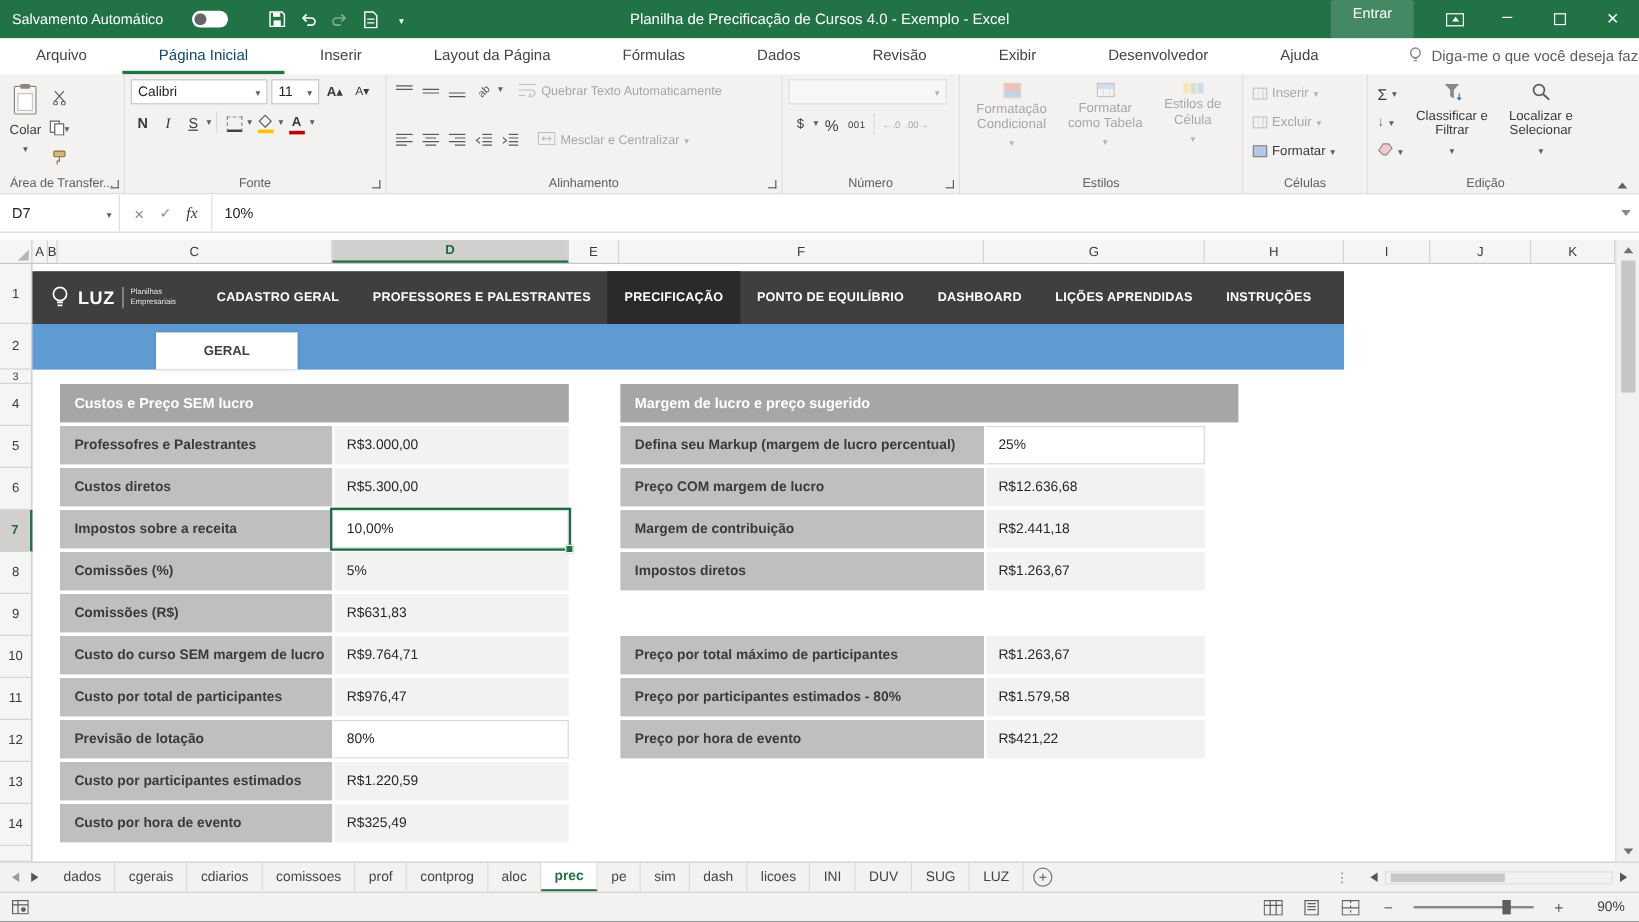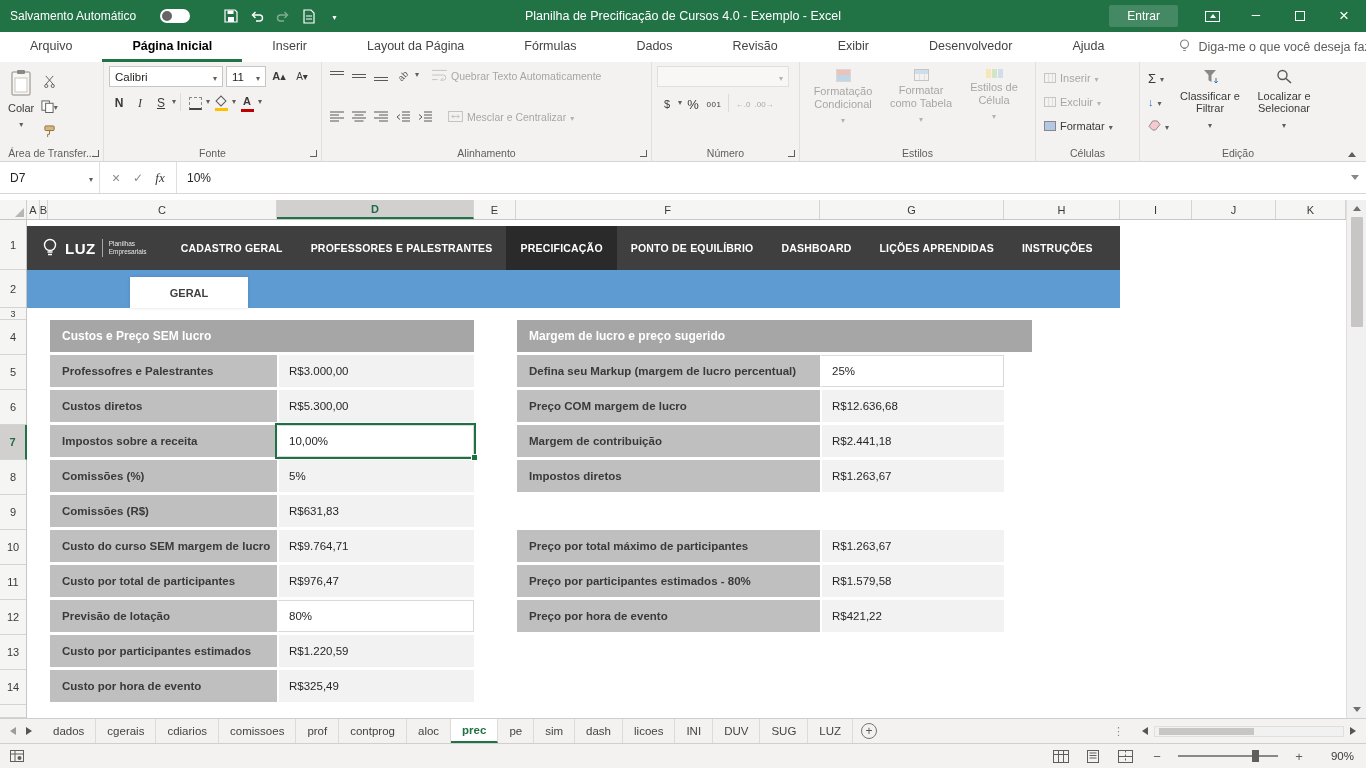--- a/index.html
+++ b/index.html
@@ -12,33 +12,33 @@
 
 
 .titlebar{position:absolute;top:0;left:0;right:0;height:32px;background:#217346;color:#fff;display:flex;align-items:center}
 .tb-left{display:flex;align-items:center;gap:24px;padding-left:10px;z-index:2}
 .toggle{width:30px;height:14px;border-radius:8px;background:#fff;position:relative}
 .toggle i{position:absolute;left:2px;top:2px;width:10px;height:10px;border-radius:50%;background:#666}
 .autosave-label{font-size:12px;white-space:nowrap}
 .qat{display:flex;align-items:center;gap:1px;margin-left:4px}
 .qbtn{width:25px;height:26px;display:flex;align-items:center;justify-content:center}
 .tb-title{position:absolute;left:0;right:0;text-align:center;font-size:12.5px;pointer-events:none}
-.tb-right{margin-left:auto;display:flex;align-items:center;height:100%;z-index:2}
+.tb-right{margin-left:auto;display:flex;height:100%;z-index:2}
 .signin{background:rgba(255,255,255,.16);padding:4px 18px;border-radius:2px;font-size:12px;margin-right:12px;white-space:nowrap}
 .wbtn{width:44px;height:32px;display:flex;align-items:center;justify-content:center;font-size:14px}
 .ic-min::after{content:"–";font-size:15px;margin-top:-6px}
 .max-box{width:10px;height:10px;border:1px solid #fff}
 .ic-close::after{content:"×";font-size:17px}
 .ribbon-opts{width:15px;height:11px;border:1px solid #fff;position:relative}
 .ribbon-opts::after{content:"";position:absolute;left:4px;top:2px;border-left:3px solid transparent;border-right:3px solid transparent;border-bottom:4px solid #fff}
 
 
 .tabs-row{position:absolute;top:32px;left:0;right:0;height:30px;background:#fff;display:flex;align-items:stretch;font-size:12.5px;color:#444}
 .rtab{display:flex;align-items:center;padding:0 30px;border-bottom:3px solid transparent;white-space:nowrap}
-.rtab.active{color:#000000;font-weight:bold;border-bottom-color:#217346}
+.rtab.active{color:#0c4a6e;font-weight:normal;border-bottom-color:#217346}
 .tellme{display:flex;align-items:center;gap:7px;margin-left:44px;color:#605e5c;white-space:nowrap}
 .tabs-right{margin-left:auto;display:flex;align-items:flex-end;gap:22px;padding-right:18px;color:#0f172a}
 .tr-btn{display:flex;align-items:center;gap:6px;white-space:nowrap}
 
 
 .ribbon{position:absolute;top:62px;left:0;right:0;height:100px;background:#f3f2f1;border-bottom:1px solid #d8d6d4;display:flex}
 .rgroup{position:relative;padding:4px 5px 17px;border-right:1px solid #e1dfdd;flex:none}
 .glabel{position:absolute;bottom:2px;left:0;right:0;text-align:center;font-size:10.5px;color:#605e5c;white-space:nowrap;overflow:hidden}
 .launcher{position:absolute;bottom:4px;right:4px;width:7px;height:7px;border-right:1px solid #605e5c;border-bottom:1px solid #605e5c}
 .rowflex{display:flex;align-items:flex-start;gap:2px}

